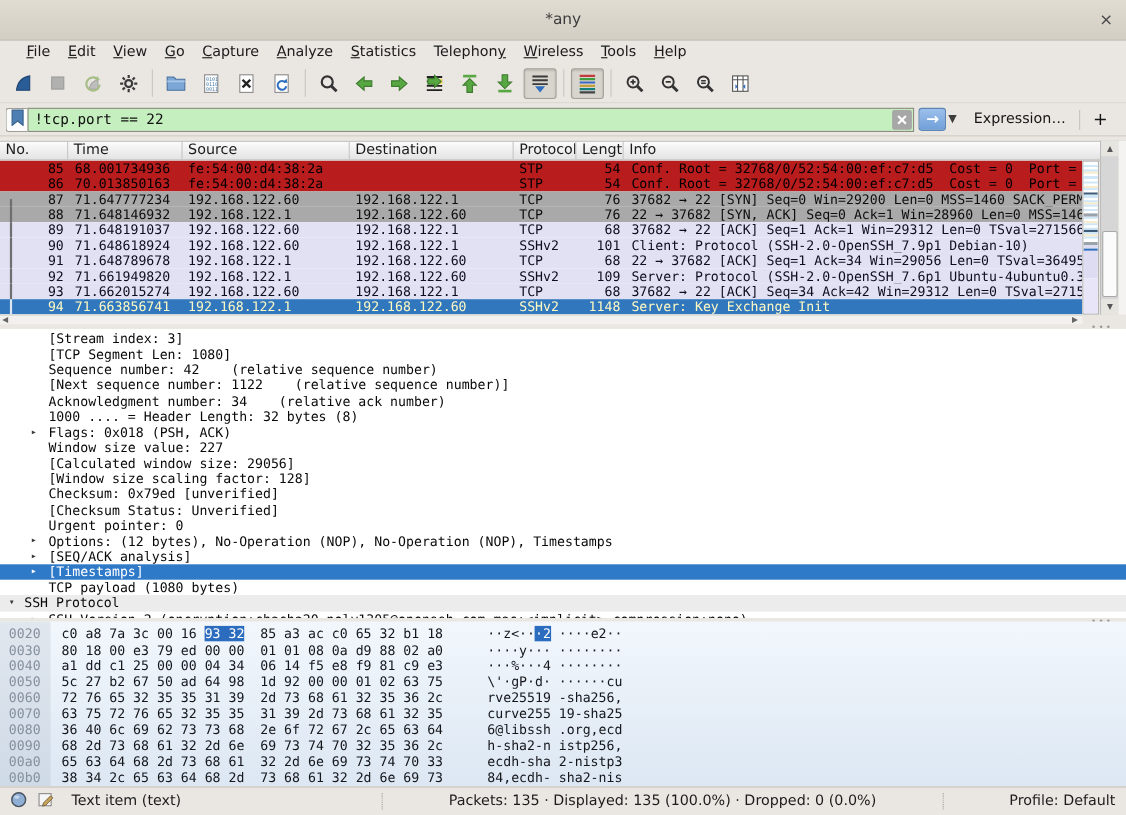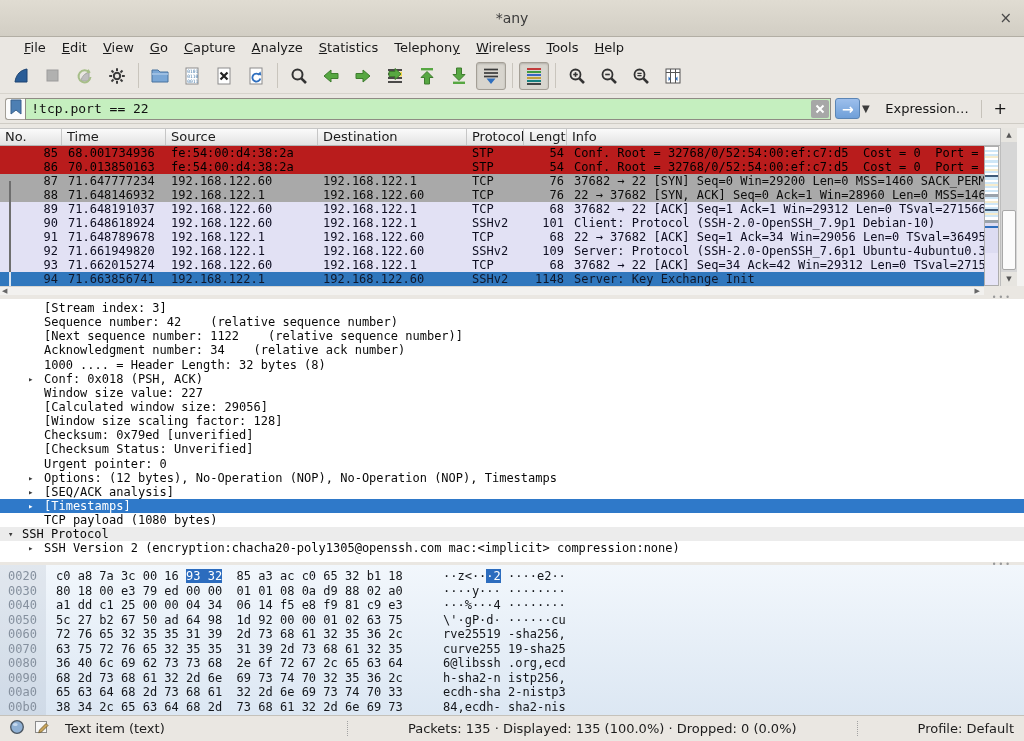--- a/index.html
+++ b/index.html
@@ -55,21 +55,21 @@
     font:12px "DejaVu Sans Mono",monospace;}
   .prow{position:relative;display:grid;grid-template-columns:62px 104px 152px 149px 57px 43px 1fr;
     height:14px;line-height:14px;white-space:pre;}
   .prow>div{overflow:hidden;}
   .c-no{text-align:right;padding-right:4px;}
   .c-time{padding-left:6px;} .c-src{padding-left:5px;} .c-dst{padding-left:5px;}
   .c-proto{padding-left:5px;} .c-len{text-align:right;padding-right:3px;} .c-info{padding-left:7px;}
   .r-white{background:#b91c1c;color:#000;}
   .r-gray{background:var(--gray-row,#a9a9a9);color:#0d0d0d;}
   .r-lav{background:var(--tcp-row,#e2e1f4);color:#0d0d20;}
-  .r-sel{background:var(--sel-row,#3077bd);color:#0f172a;}
+  .r-sel{background:var(--sel-row,#3077bd);color:#fef9c3;}
   .gut{position:absolute;left:9px;width:2px;background:#6e6e6e;}
   .gut-start{top:7px;bottom:0;} .gut-mid{top:0;bottom:0;} .gut-end{top:0;bottom:0;background:#dce6f2;}
 
   
   .minimap{position:absolute;left:984px;top:146px;width:15px;height:140px;border:1px solid #adadad;
     box-sizing:border-box;background:#fff;overflow:hidden;}
   .vscroll{position:absolute;left:1000px;top:128px;width:17px;height:158px;background:#d6d6d6;
     border-left:1px solid #bdbdbd;box-sizing:border-box;}
   .sbtn{position:absolute;left:0;width:16px;height:14px;background:#e7e5e0;color:#555;font-size:7px;
     text-align:center;line-height:14px;}
@@ -441,25 +441,26 @@
     <span class="la">◀</span>
     <span class="ra">▶</span>
   </div>
 
   <div class="splitter" style="top:295px;height:4px;">
     <span class="split-dots">•••</span>
   </div>
 
   <div class="details">
       <div class="dline ind1"><span>[Stream index: 3]</span></div>
+      <div class="dline ind1"><span>[TCP Segment Len: 1080]</span></div>
       <div class="dline ind1"><span>Sequence number: 42    (relative sequence number)</span></div>
       <div class="dline ind1"><span>[Next sequence number: 1122    (relative sequence number)]</span></div>
       <div class="dline ind1"><span>Acknowledgment number: 34    (relative ack number)</span></div>
       <div class="dline ind1"><span>1000 .... = Header Length: 32 bytes (8)</span></div>
-      <div class="dline ind1"><span class="arr">▸</span><span>Conf: 0x018 (PSH, ACK)</span></div>
+      <div class="dline ind1"><span class="arr">▸</span><span>Flags: 0x018 (PSH, ACK)</span></div>
       <div class="dline ind1"><span>Window size value: 227</span></div>
       <div class="dline ind1"><span>[Calculated window size: 29056]</span></div>
       <div class="dline ind1"><span>[Window size scaling factor: 128]</span></div>
       <div class="dline ind1"><span>Checksum: 0x79ed [unverified]</span></div>
       <div class="dline ind1"><span>[Checksum Status: Unverified]</span></div>
       <div class="dline ind1"><span>Urgent pointer: 0</span></div>
       <div class="dline ind1"><span class="arr">▸</span><span>Options: (12 bytes), No-Operation (NOP), No-Operation (NOP), Timestamps</span></div>
       <div class="dline ind1"><span class="arr">▸</span><span>[SEQ/ACK analysis]</span></div>
       <div class="dline ind1 dsel"><span class="arr">▸</span><span>[Timestamps]</span></div>
       <div class="dline ind1"><span>TCP payload (1080 bytes)</span></div>

